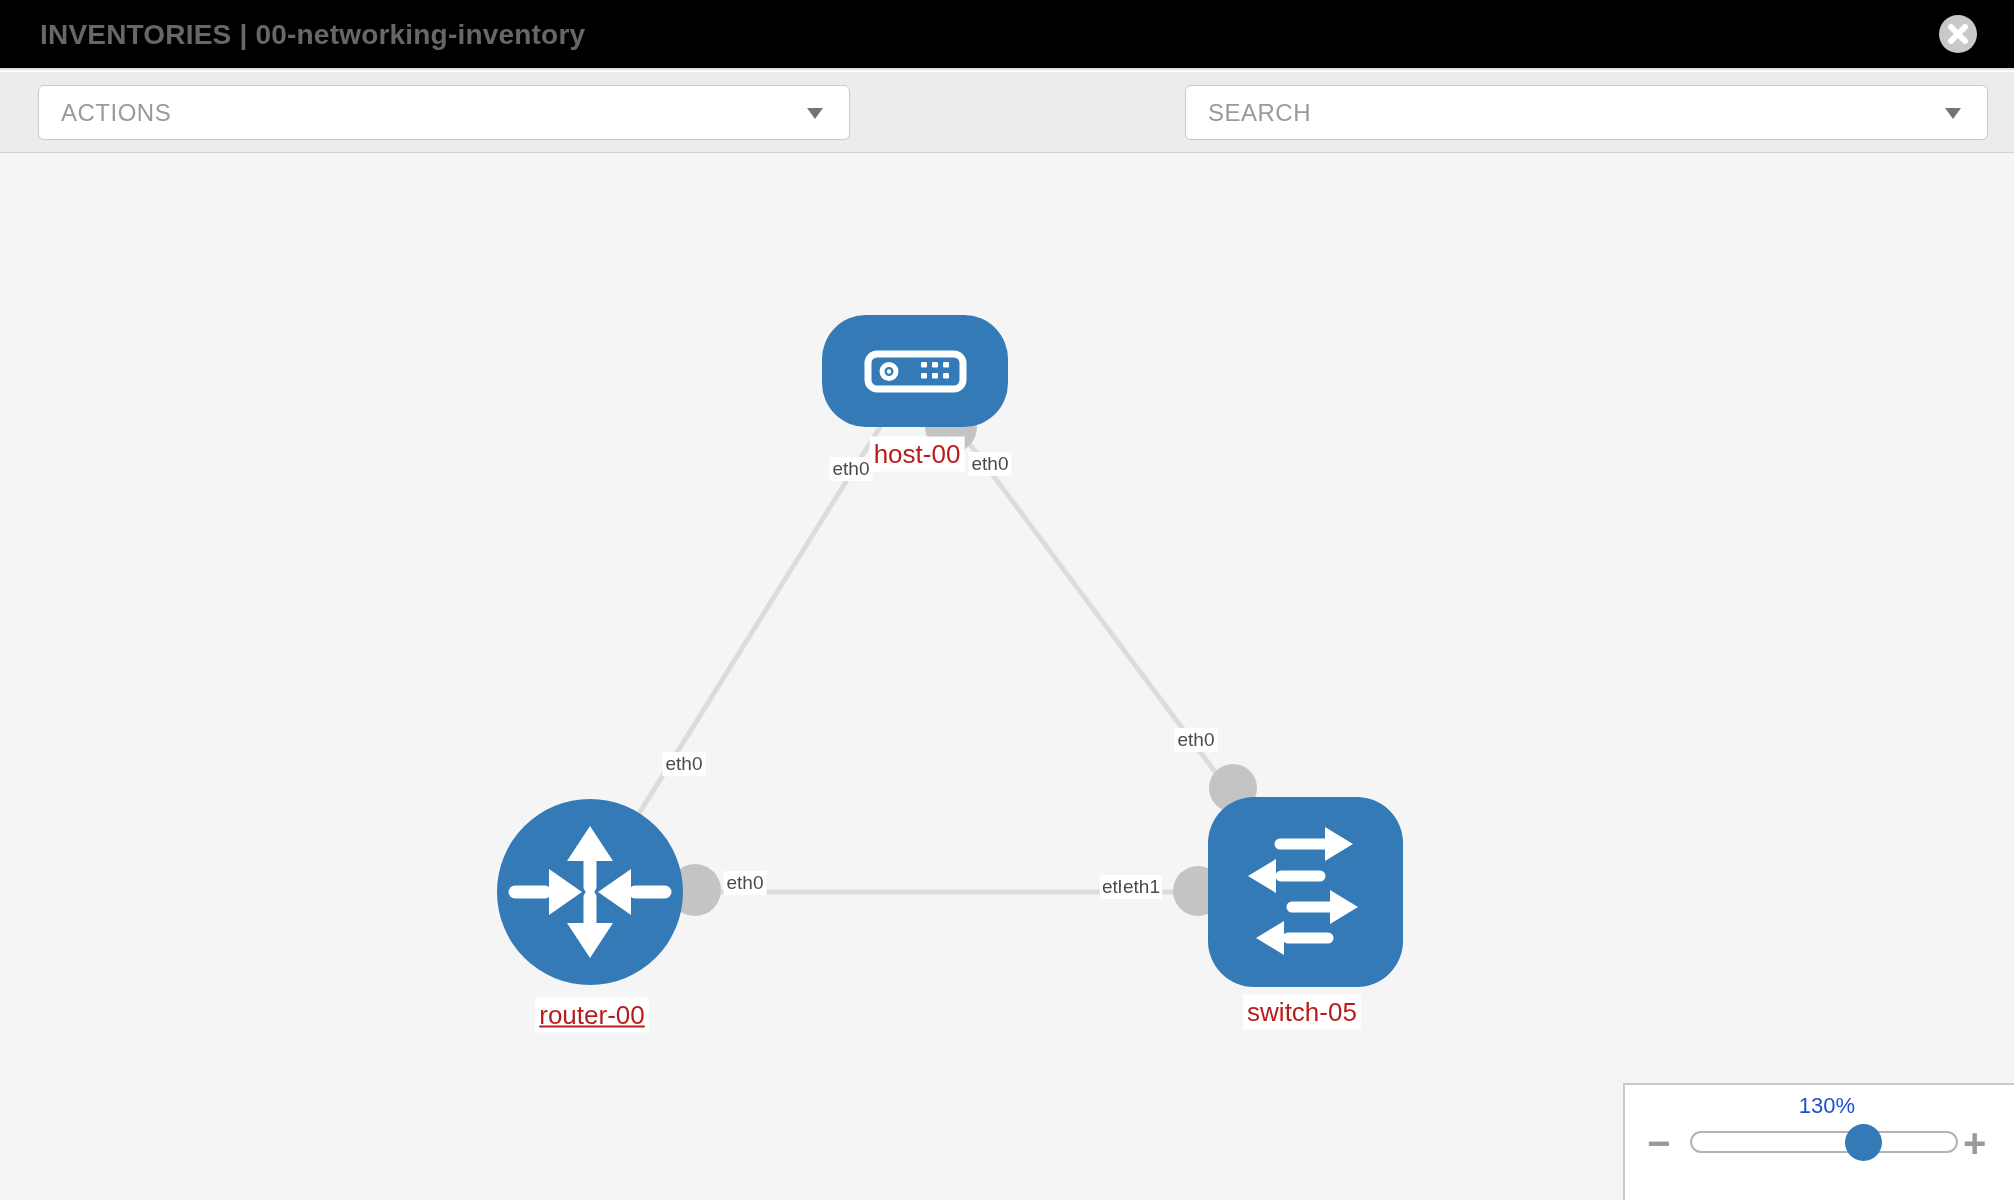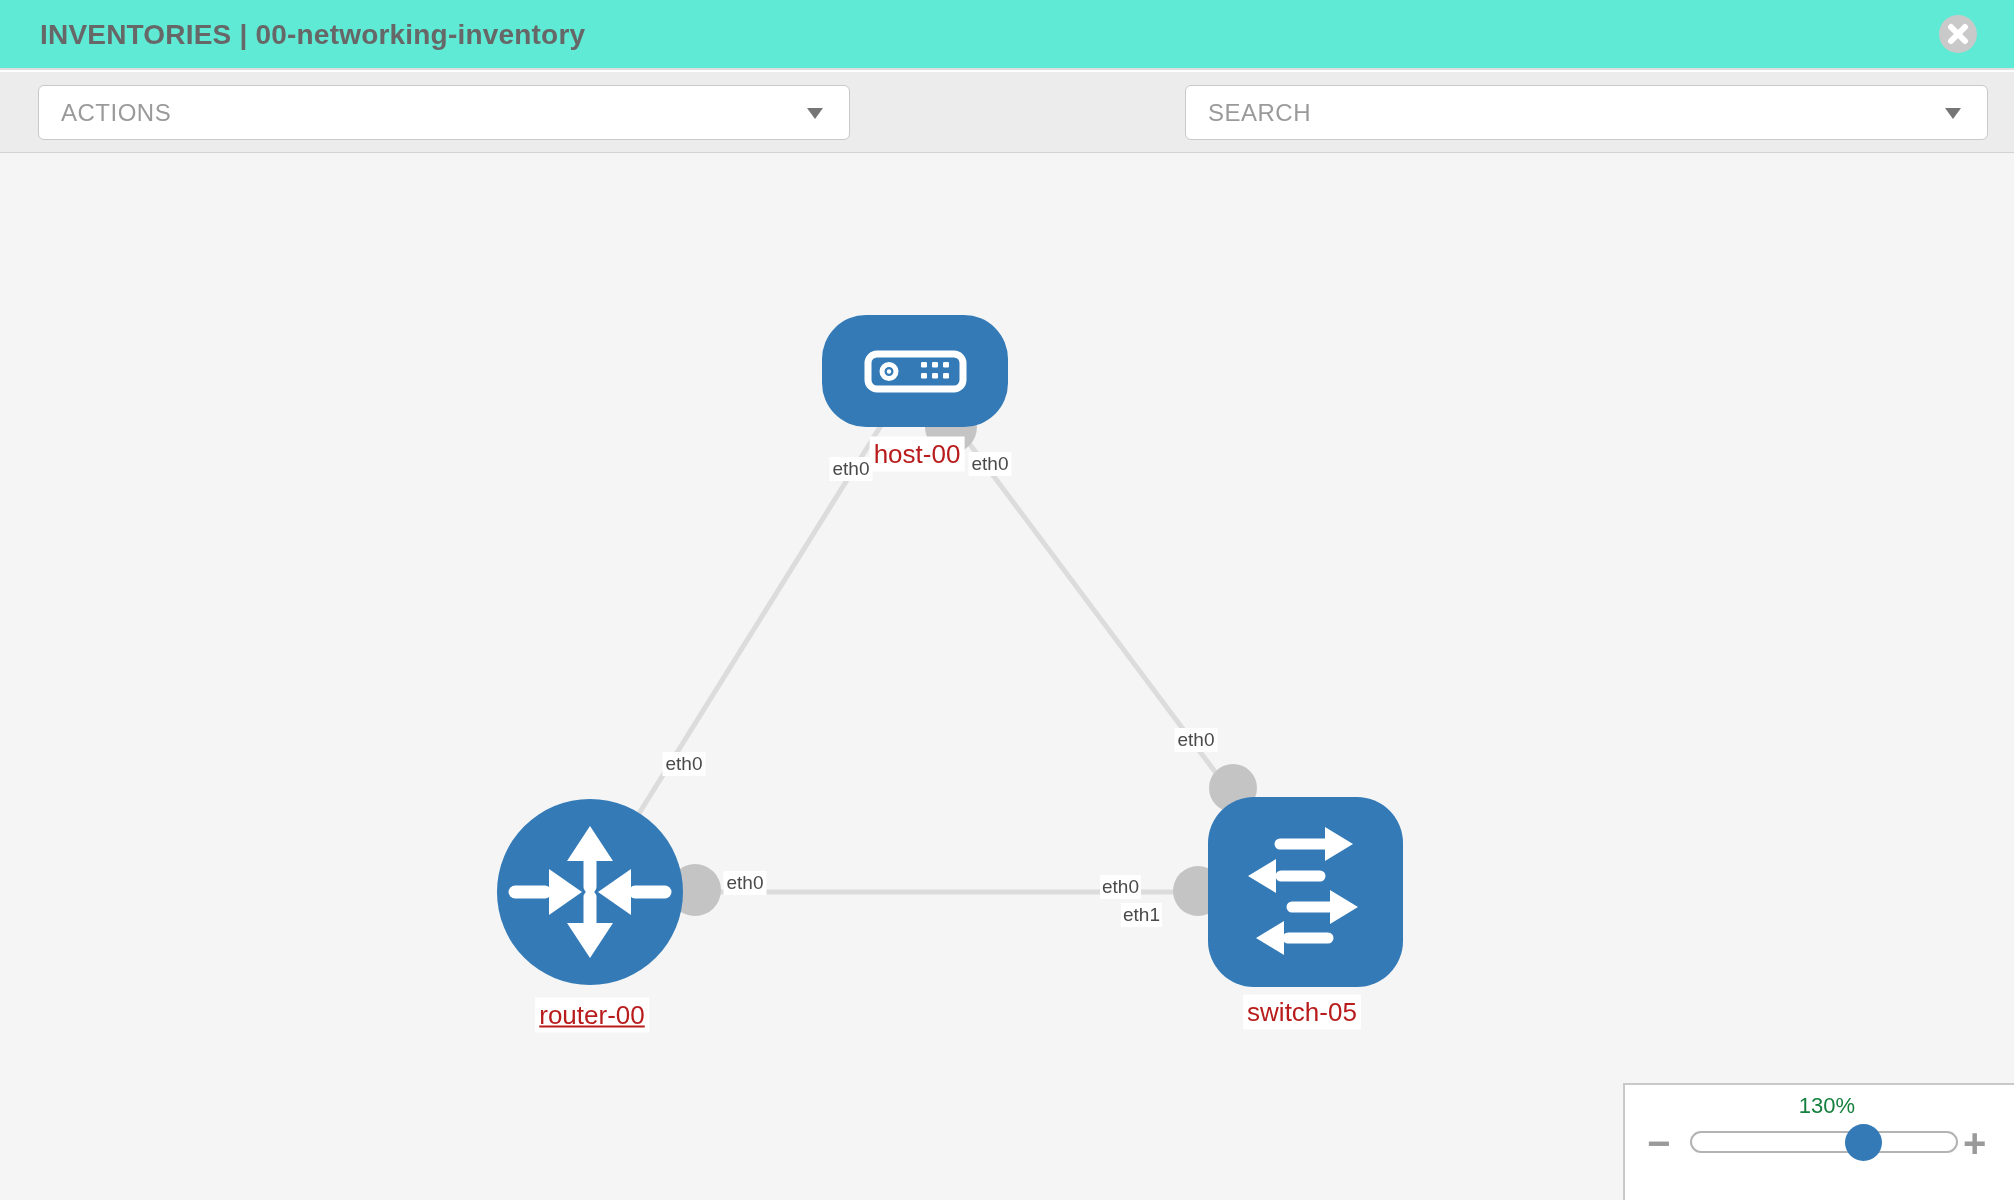--- a/index.html
+++ b/index.html
@@ -2,21 +2,21 @@
 <html><head>
 <meta charset="utf-8">
 <style>
   * { margin:0; padding:0; box-sizing:border-box; }
   html,body { width:2014px; height:1200px; overflow:hidden; background:#fff;
               font-family:"Liberation Sans", sans-serif; }
   .app { position:relative; width:2014px; height:1200px; overflow:hidden; }
 
   
   .header { position:absolute; left:0; top:0; width:2014px; height:70px;
-            background:#5eead4; border-bottom:2px solid #dedede; }
+            background:#000000; border-bottom:2px solid #dedede; }
   .header-title { position:absolute; left:40px; top:0; line-height:70px;
                   font-size:28px; font-weight:bold; color:#676767; letter-spacing:.2px; }
   .close-btn { position:absolute; right:36px; top:14px; width:40px; height:40px;
                cursor:pointer; }
 
   
   .toolbar { position:absolute; left:0; top:72px; width:2014px; height:81px;
              background:#ececec; border-bottom:1px solid #d2d2d2;padding-left:34px; }
   .dropdown { position:absolute; top:13px; height:55px; background:#fff;
               border:1px solid #c9c9c9; border-radius:6px; }
@@ -52,27 +52,27 @@
               background:#ffffff; color:#4a4a4a; font-size:19px;
               padding:1px 3px; white-space:nowrap; z-index:3; }
   .if-hl { left:851px;  top:316px; }
   .if-hr { left:990px;  top:311px; }
   .if-rt { left:684px;  top:611px; }
   .if-st { left:1196px; top:587px; }
   .if-rr { left:745px;  top:730px; }
   .if-ov { position:absolute; transform:none; background:#ffffff; color:#4a4a4a;
            font-size:19px; padding:1px 2px; white-space:nowrap; }
   .if-ov0 { left:1100px; top:722px; z-index:3; }
-  .if-ov1 { left:1121px; top:722px; z-index:4;margin-top:28px; }
+  .if-ov1 { left:1121px; top:722px; z-index:4; }
 
   
   .zoom-panel { position:absolute; left:1623px; top:1083px; width:400px; height:130px;
                 background:#ffffff; border:2px solid #c9c9c9; z-index:5; }
   .zoom-value { position:absolute; left:202px; top:8px; transform:translateX(-50%);
-                font-size:22px; color:#15803d; }
+                font-size:22px; color:#1d4ed8; }
   .zoom-minus, .zoom-plus { position:absolute; top:38px; font-size:40px; font-weight:bold;
                 color:#9a9a9a; line-height:40px; cursor:pointer; user-select:none; }
   .zoom-minus { left:22px; }
   .zoom-plus  { left:338px; }
   .zoom-track { position:absolute; left:65px; top:46px; width:268px; height:22px;
                 background:#fff; border:2px solid #b3b3b3; border-radius:12px; cursor:pointer; }
   .zoom-thumb { position:absolute; left:153px; top:-9px; width:37px; height:37px;
                 border-radius:50%; background:#337ab7; cursor:grab; }
 </style>
 </head>

